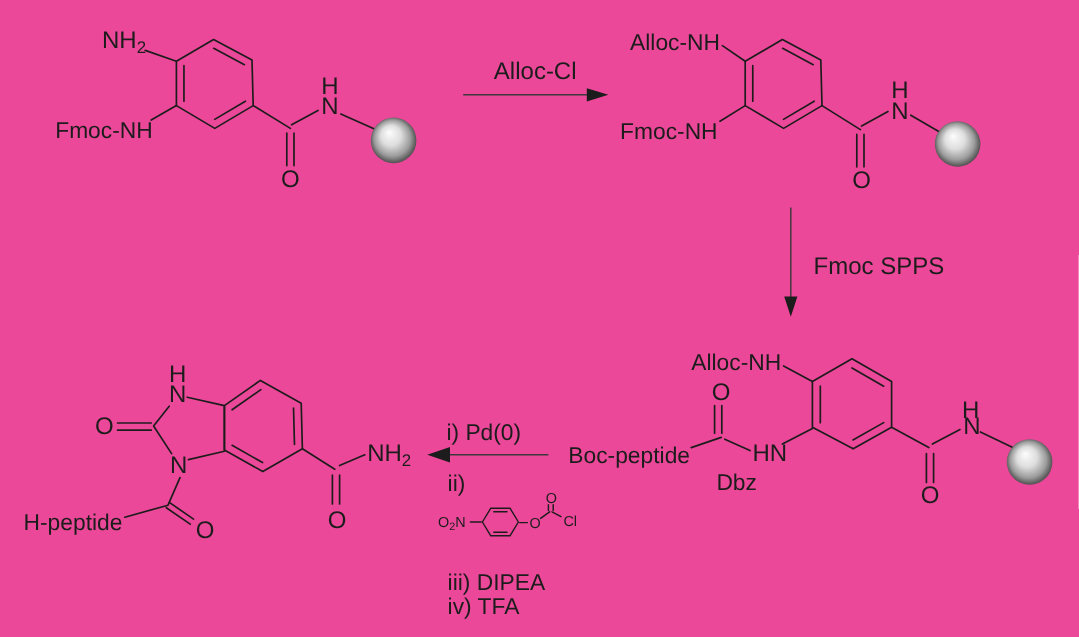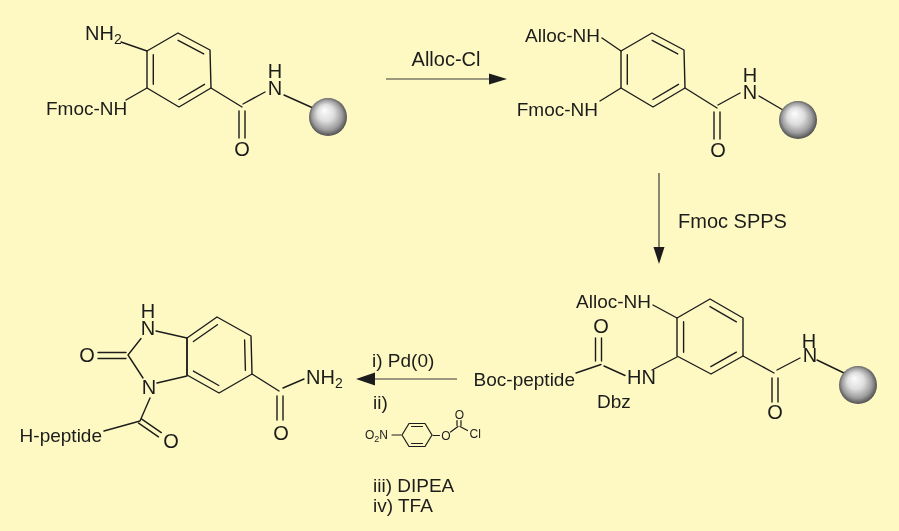--- a/index.html
+++ b/index.html
@@ -1,16 +1,16 @@
 <!DOCTYPE html>
 <html><head>
 <meta charset="utf-8">
 <style>
   html,body{margin:0;padding:0;background:#ffffff;}
-  .canvas{position:relative;width:899px;height:531px;background:#fef9c3;overflow:hidden;text-decoration:underline;}
+  .canvas{position:relative;width:899px;height:531px;background:#ec4899;overflow:hidden;text-decoration:underline;}
   svg{display:block;}
   text{font-family:"Liberation Sans","DejaVu Sans",sans-serif;fill:#1c1c1c;}
   .atom{font-size:20px;}
   .lbl{font-size:19px;}
   .lbl20{font-size:20px;}
   .sub{font-size:14px;}
   .sm{font-size:12px;}
   .smsub{font-size:9px;}
   .bond{stroke:#1c1c1c;stroke-width:1.4;fill:none;stroke-linecap:round;stroke-linejoin:round;}
   .thin{stroke-width:1.2;}

